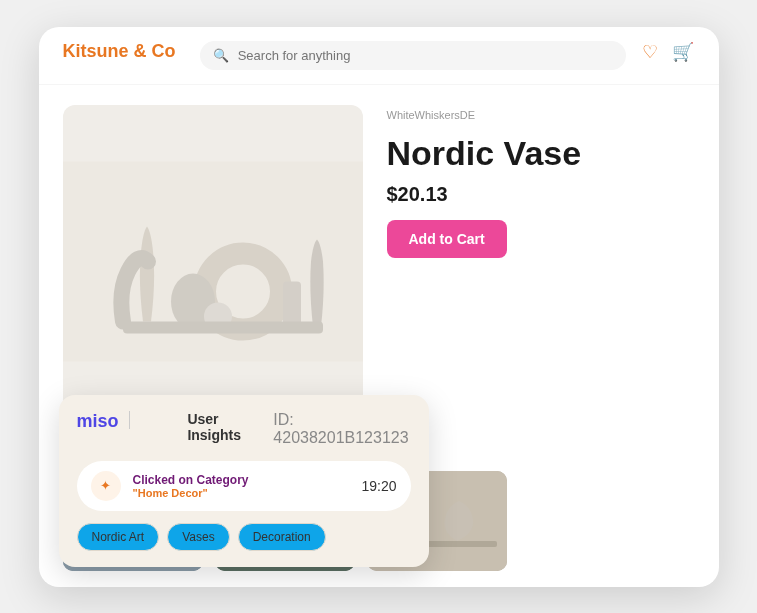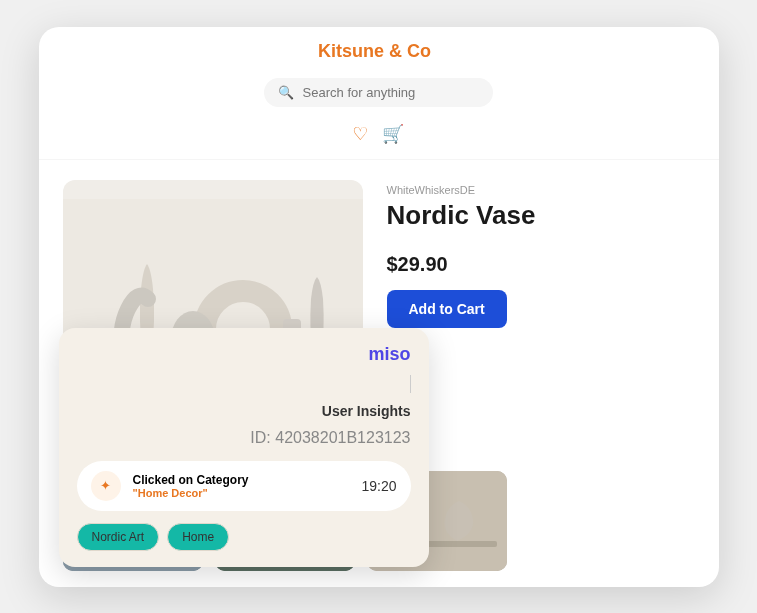--- a/index.html
+++ b/index.html
@@ -22,26 +22,25 @@
       box-shadow: 0 10px 40px rgba(0,0,0,0.15);
       overflow: hidden;
       display: flex;
       flex-direction: column;
       position: relative;
     }
 
     
     .header {
       display: flex;
-      align-items: center;
+      align-items: flex-start;
       padding: 14px 24px;
       gap: 16px;
       border-bottom: 1px solid #f5f5f5;
       flex-shrink: 0;
-      flex-direction: column;
     }
 
     .logo {
       font-size: 18px;
       font-weight: 700;
       color: #e87722;
       white-space: nowrap;
       margin-right: 8px;
     }
 
@@ -101,39 +100,39 @@
     .product-info {
       flex: 1;
       display: flex;
       flex-direction: column;
       padding-top: 4px;
     }
 
     .seller-name {
       font-size: 11px;
       color: #999;
-      margin-bottom: 4px;
+      margin-bottom: 13px;
     }
 
     .product-title {
-      font-size: 26px;
+      font-size: 34px;
       font-weight: 700;
       color: #1a1a1a;
-      margin-bottom: 22px;
+      margin-bottom: 10px;
     }
 
     .product-price {
       font-size: 20px;
       font-weight: 600;
       color: #1a1a1a;
       margin-bottom: 14px;
     }
 
     .add-to-cart-btn {
-      background: #1d4ed8;
+      background: #ec4899;
       color: white;
       border: none;
       border-radius: 8px;
       padding: 11px 22px;
       font-size: 14px;
       font-weight: 600;
       cursor: pointer;
       width: fit-content;
       margin-bottom: 14px;
     }
@@ -190,24 +189,23 @@
       width: 370px;
       background: #f5f0e8;
       border-radius: 16px;
       padding: 16px 18px;
       box-shadow: 0 8px 30px rgba(0,0,0,0.15);
       z-index: 10;
     }
 
     .miso-header {
       display: flex;
-      align-items: flex-end;
+      align-items: flex-start;
       margin-bottom: 14px;
       gap: 10px;
-      flex-direction: column;
     }
 
     .miso-logo {
       font-size: 18px;
       font-weight: 800;
       color: #4f46e5;
     }
 
     .miso-divider {
       width: 1px;
@@ -251,42 +249,42 @@
       flex-shrink: 0;
     }
 
     .miso-event-text {
       flex: 1;
     }
 
     .miso-event-label {
       font-size: 12px;
       font-weight: 700;
-      color: #000000;
+      color: #701a75;
     }
 
     .miso-event-category {
       font-size: 11px;
       color: #e87722;
       font-weight: 600;
     }
 
     .miso-event-time {
       font-size: 14px;
       font-weight: 400;
       color: #333;
     }
 
     .miso-tags {
       display: flex;
       gap: 8px;
     }
 
     .miso-tag {
-      background: #14b8a6;
+      background: #0ea5e9;
       border: 1px solid #e0d8cc;
       border-radius: 50px;
       padding: 6px 14px;
       font-size: 12px;
       color: #333;
       cursor: pointer;
     }
 
     
     .product-img-svg {
@@ -335,21 +333,21 @@
 
         <circle cx="155" cy="155" r="14" fill="#dedad4"></circle>
 
         <rect x="60" y="160" width="200" height="12" rx="4" fill="#ccc8c0"></rect>
       </svg>
     </div>
 
     <div class="product-info">
       <div class="seller-name">WhiteWhiskersDE</div>
       <div class="product-title">Nordic Vase</div>
-      <div class="product-price">$29.90</div>
+      <div class="product-price">$20.13</div>
       <button class="add-to-cart-btn">Add to Cart</button>
     </div>
   </div>
 
   <div class="recommendations">
     <div class="recommendations-title">You May Also Like</div>
     <div class="reco-grid">
       <div class="reco-item reco-item-1">
         <svg class="reco-svg" viewBox="0 0 140 100" xmlns="http://www.w3.org/2000/svg">
           <rect width="140" height="100" fill="#8a9ba8"></rect>
@@ -395,17 +393,18 @@
       <div class="miso-event-icon">✦</div>
       <div class="miso-event-text">
         <div class="miso-event-label">Clicked on Category</div>
         <div class="miso-event-category">"Home Decor"</div>
       </div>
       <div class="miso-event-time">19:20</div>
     </div>
 
     <div class="miso-tags">
       <span class="miso-tag">Nordic Art</span>
-      <span class="miso-tag">Home</span>
+      <span class="miso-tag">Vases</span>
+      <span class="miso-tag">Decoration</span>
     </div>
   </div>
 
 </div>
 
 </body></html>

